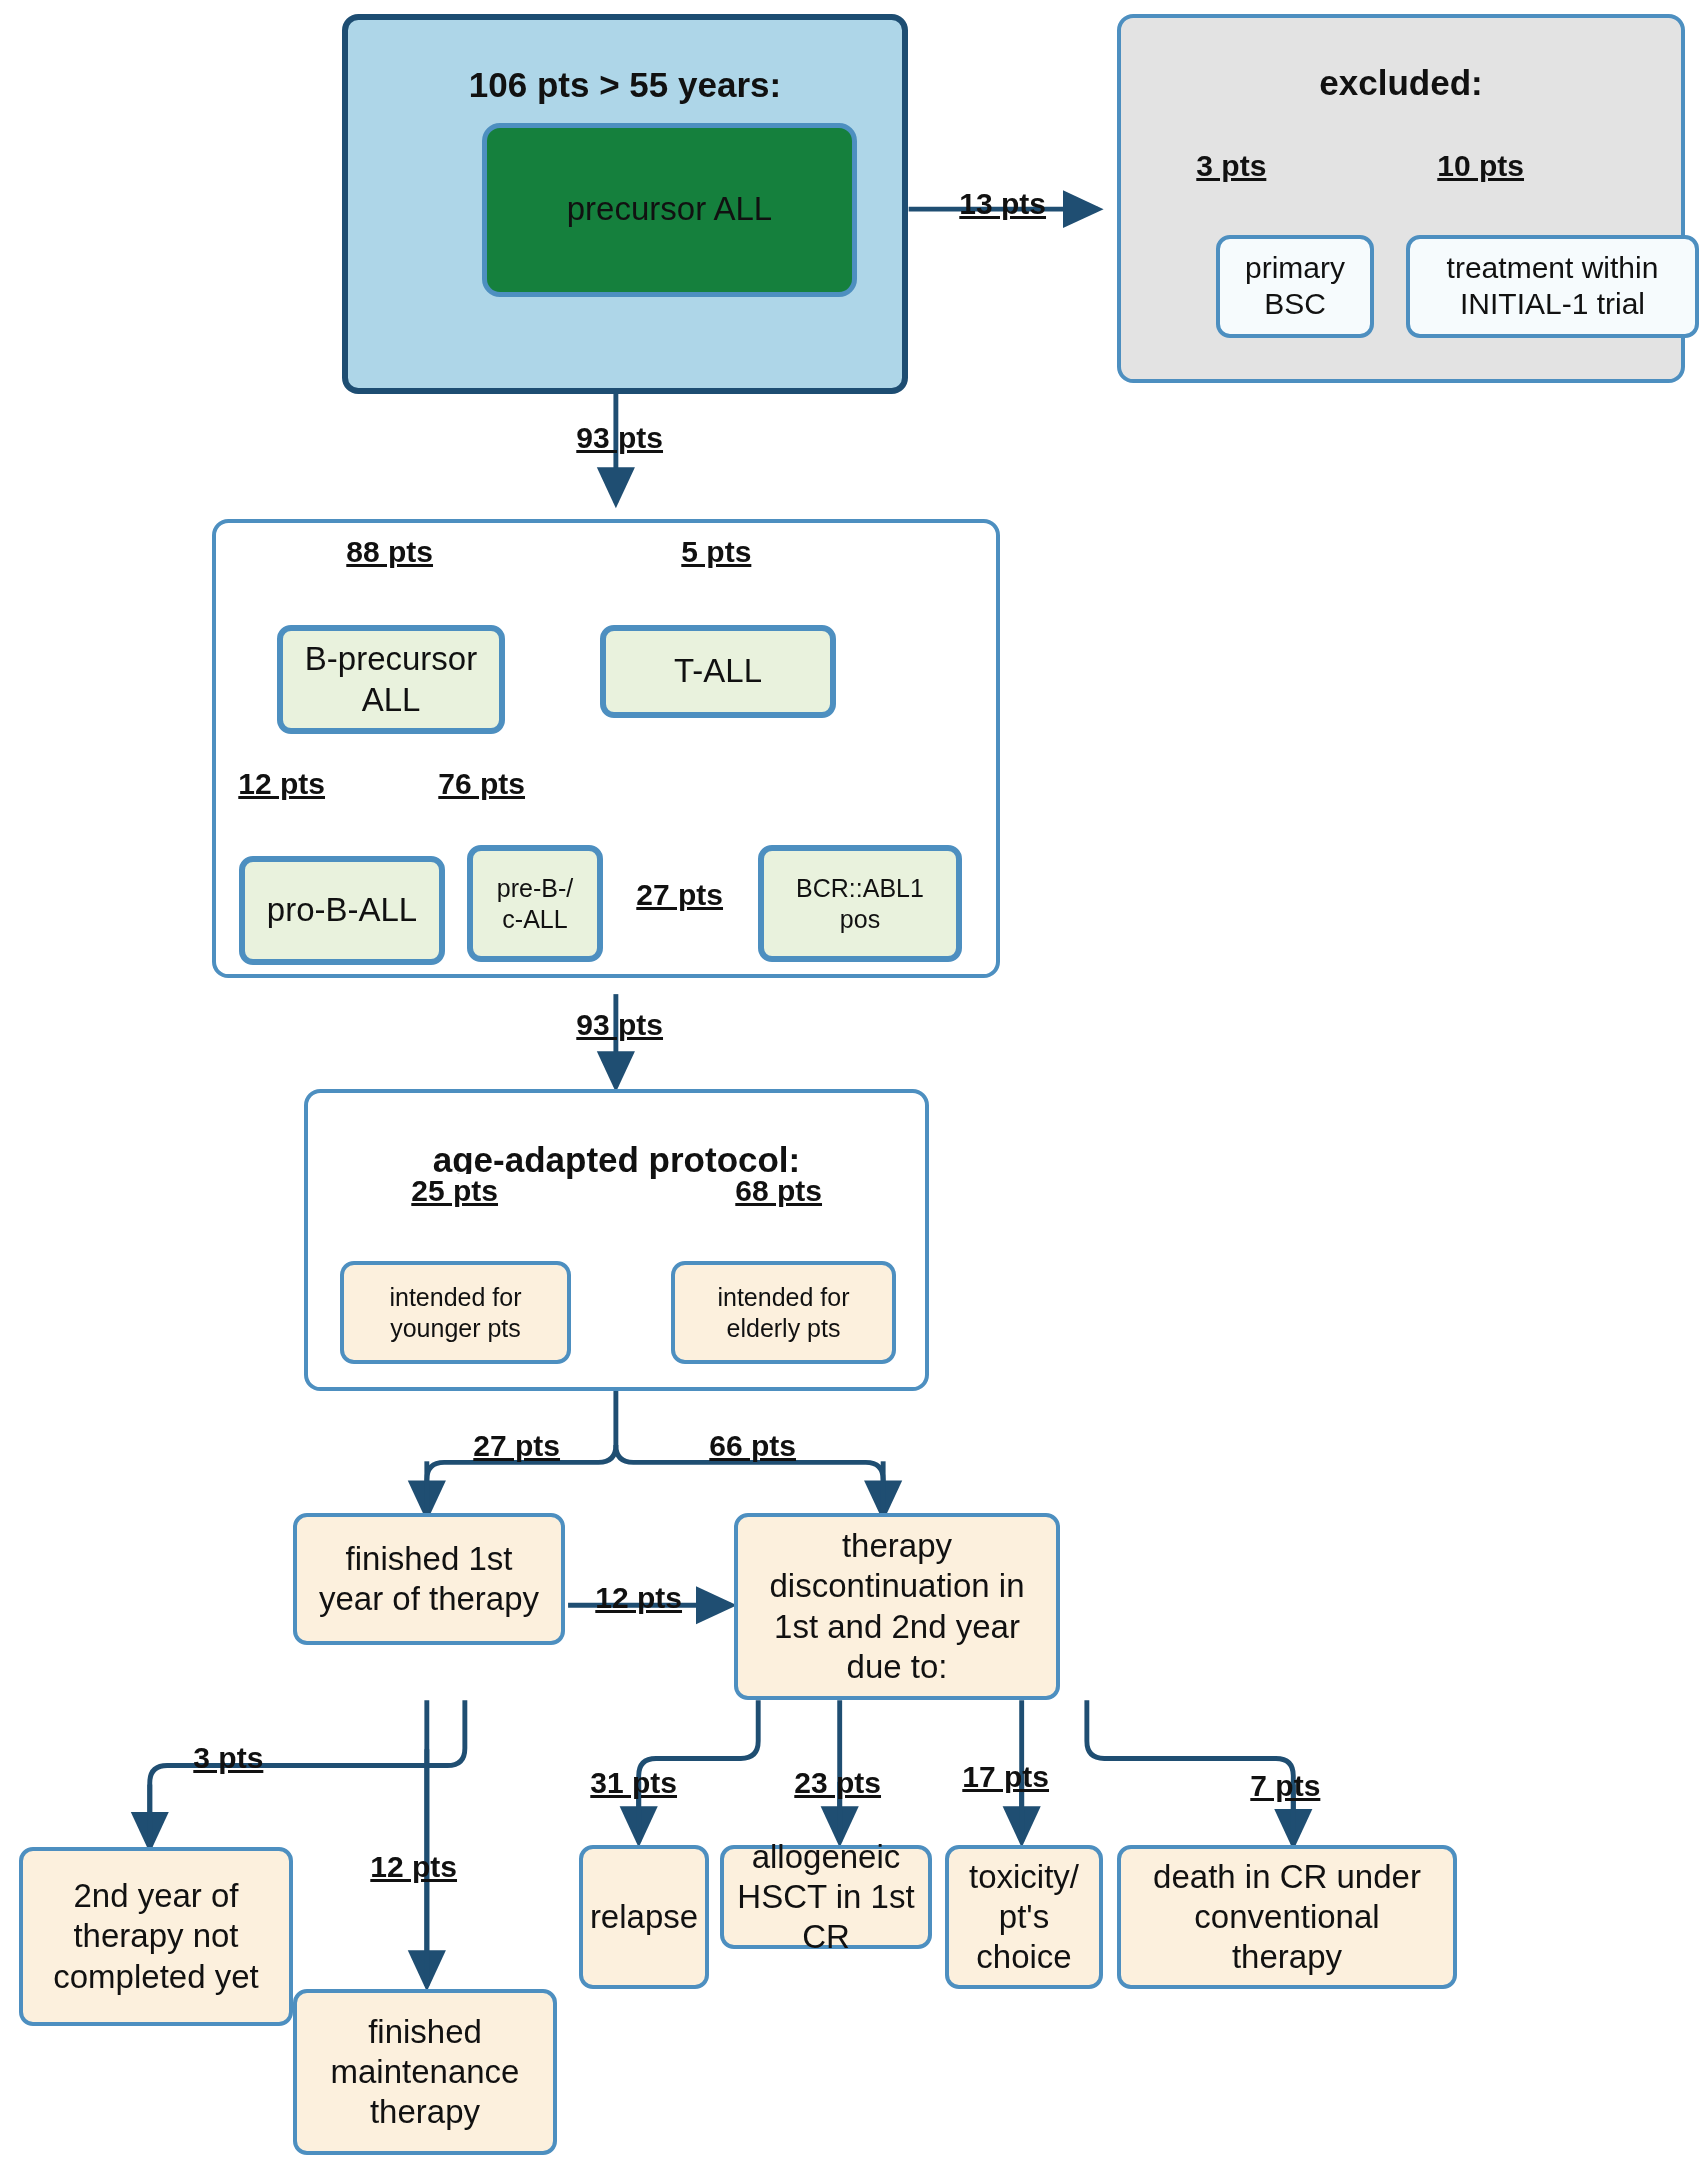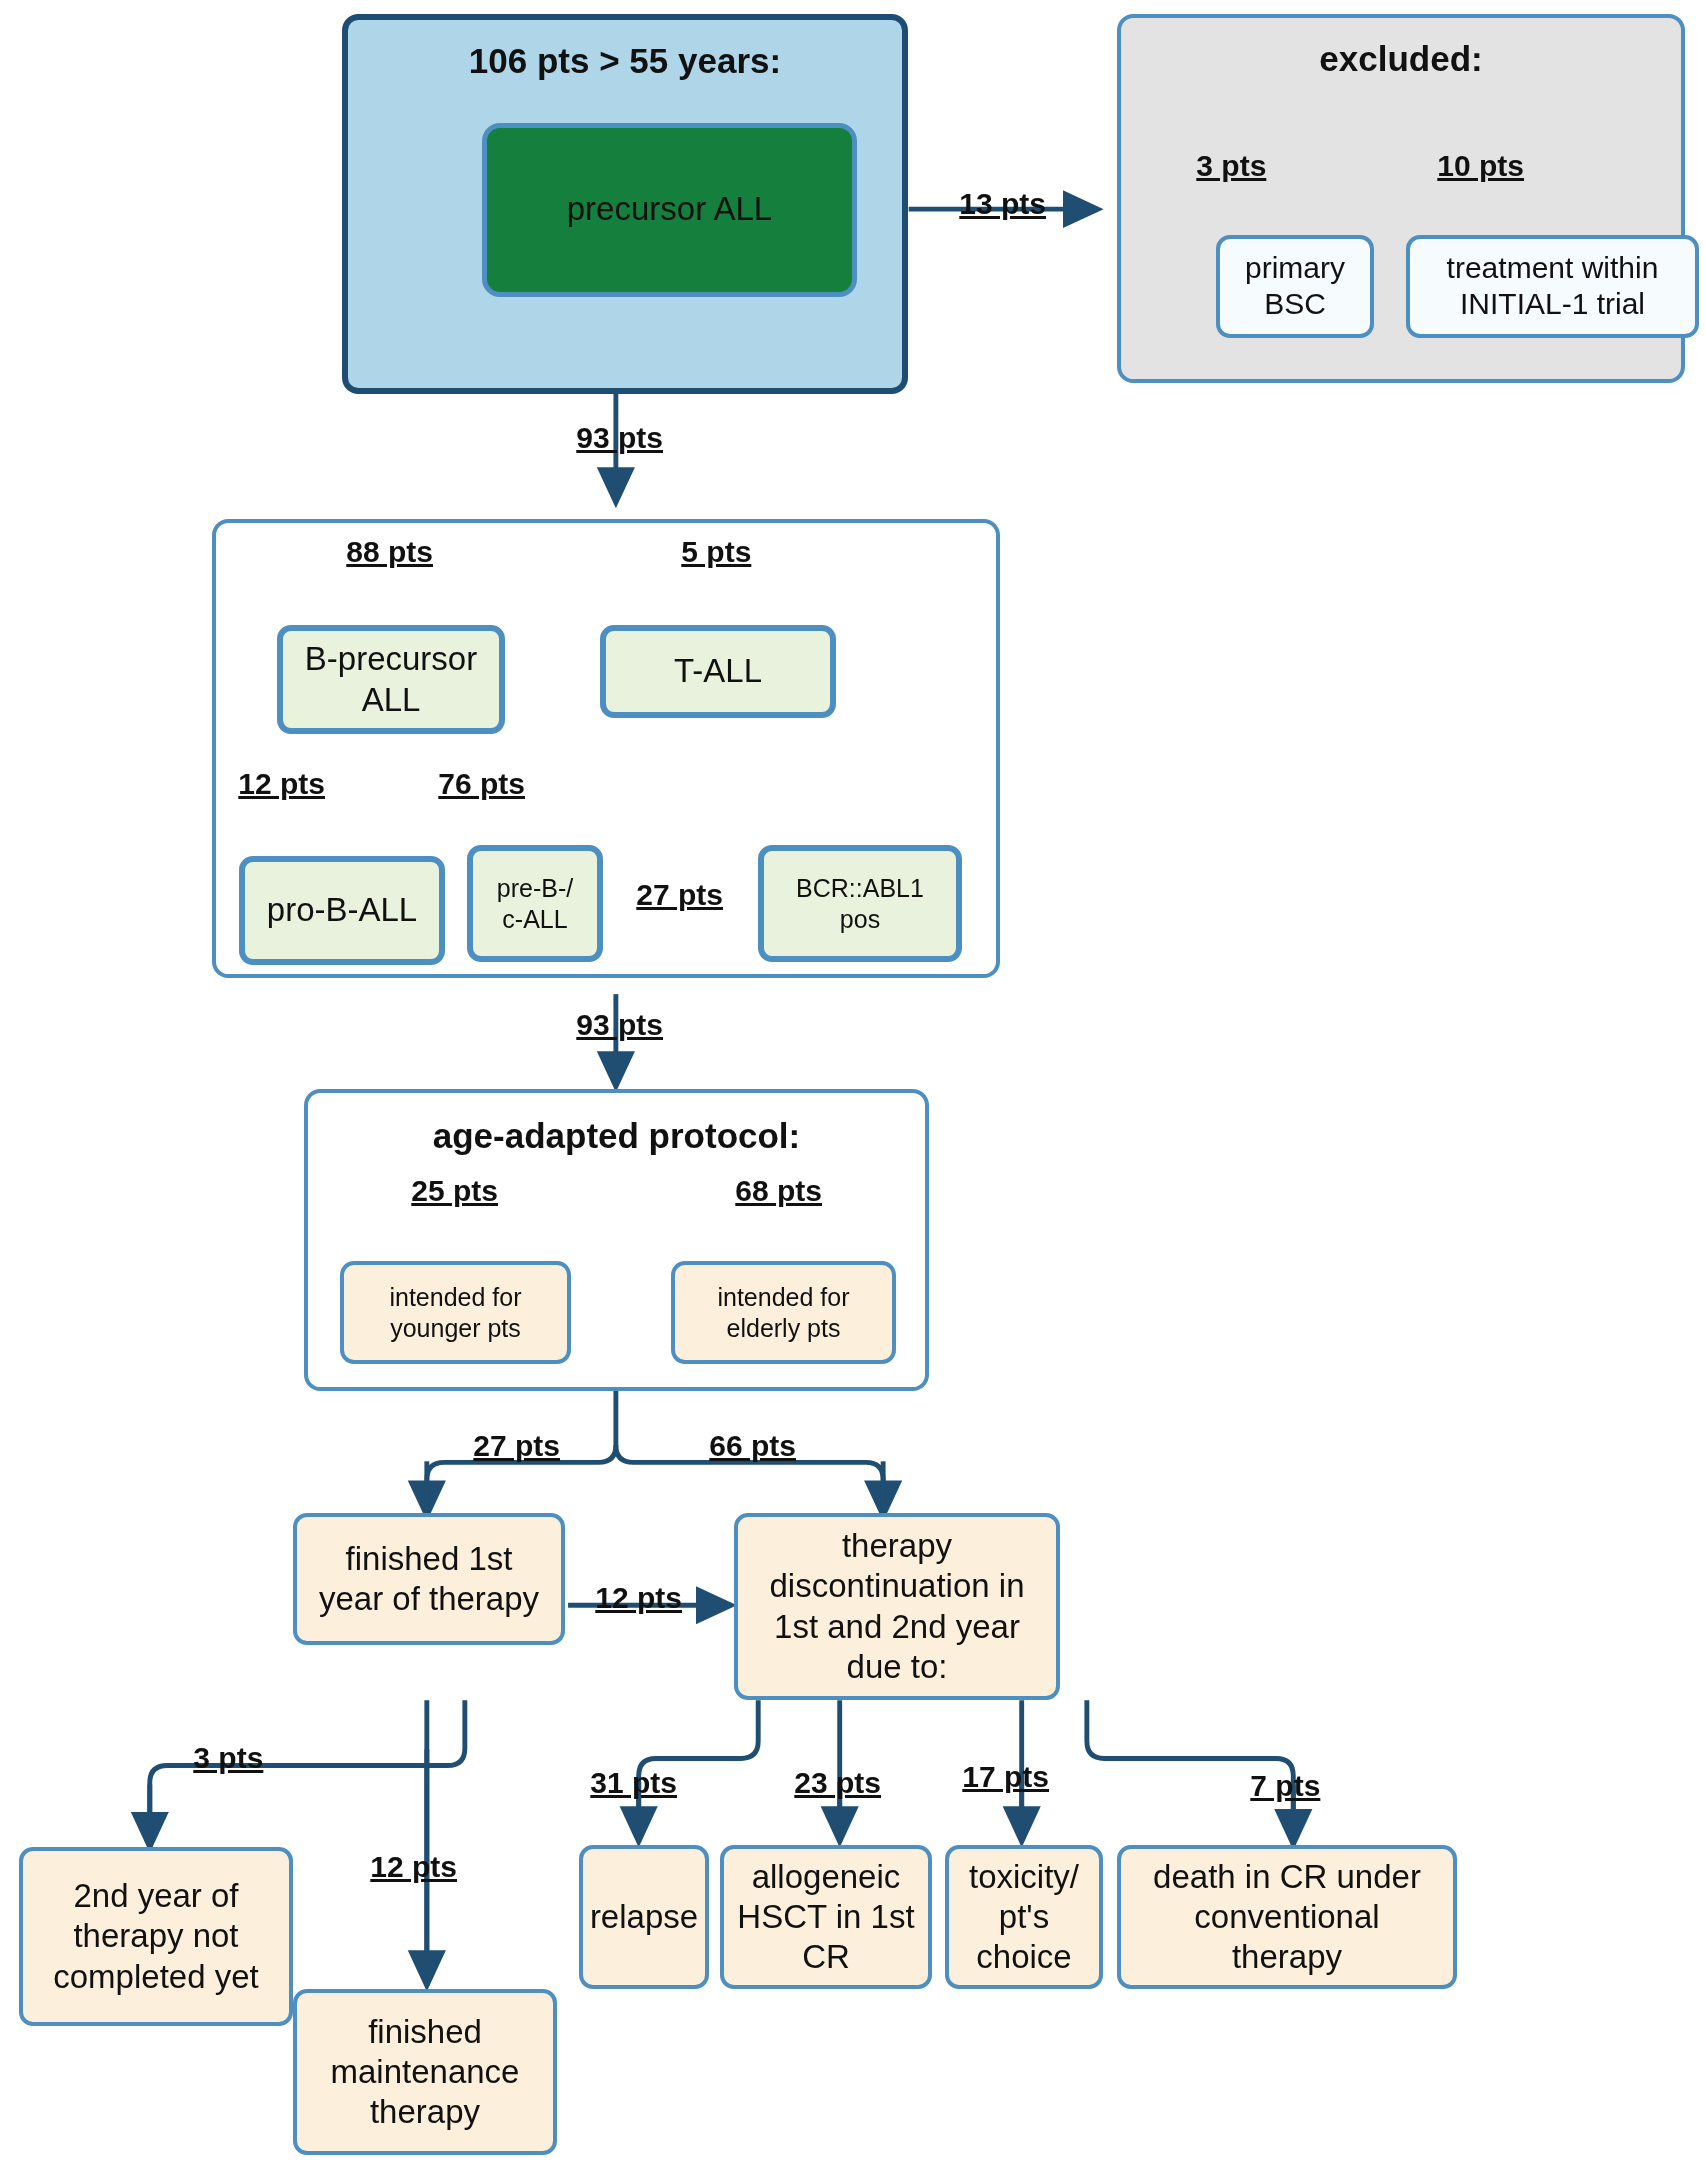--- a/index.html
+++ b/index.html
@@ -23,21 +23,21 @@
   .beige-box{background:#fcf0dd;border:4.9px solid #4d8fc0;border-radius:14px;}
 
   .hdr{position:absolute;font-weight:bold;text-align:center;color:#111;}
 
   .edge-label{position:absolute;font-weight:bold;color:#111;white-space:nowrap;
               background:#fff;padding:0 3.3px;text-decoration:underline;}
   .edge-label.on-grey{background:#e3e3e3;}
   .edge-label.on-panel{background:#ffffff;}
   .edge-label.nobg{background:transparent;}
 
-  .t64{font-size:35px;}
+  .t64{font-size:35px;margin-top:24px;}
   .t60{font-size:33px;}
   .t58{font-size:25px;}
   .t56{font-size:30px;}
 </style>
 </head>
 <body>
 
 <div id="stage">
 
   <svg id="wires" viewBox="0 0 3139 3978">
@@ -205,21 +205,21 @@
 completed yet</span>
   </div>
   <div class="node beige-box" style="left:293px;top:1989px;width:264px;height:166px;">
     <span class="t60">finished
 maintenance
 therapy</span>
   </div>
   <div class="node beige-box" style="left:579px;top:1845px;width:130px;height:144px;">
     <span class="t60">relapse</span>
   </div>
-  <div class="node beige-box" style="left:720px;top:1845px;width:212px;height:144px;">
+  <div class="node beige-box" style="left:720px;top:1845px;width:212px;height:104px;">
     <span class="t60">allogeneic
 HSCT in 1st
 CR</span>
   </div>
   <div class="node beige-box" style="left:945px;top:1845px;width:158px;height:144px;">
     <span class="t60">toxicity/
 pt's
 choice</span>
   </div>
   <div class="node beige-box" style="left:1117px;top:1845px;width:340px;height:144px;">

